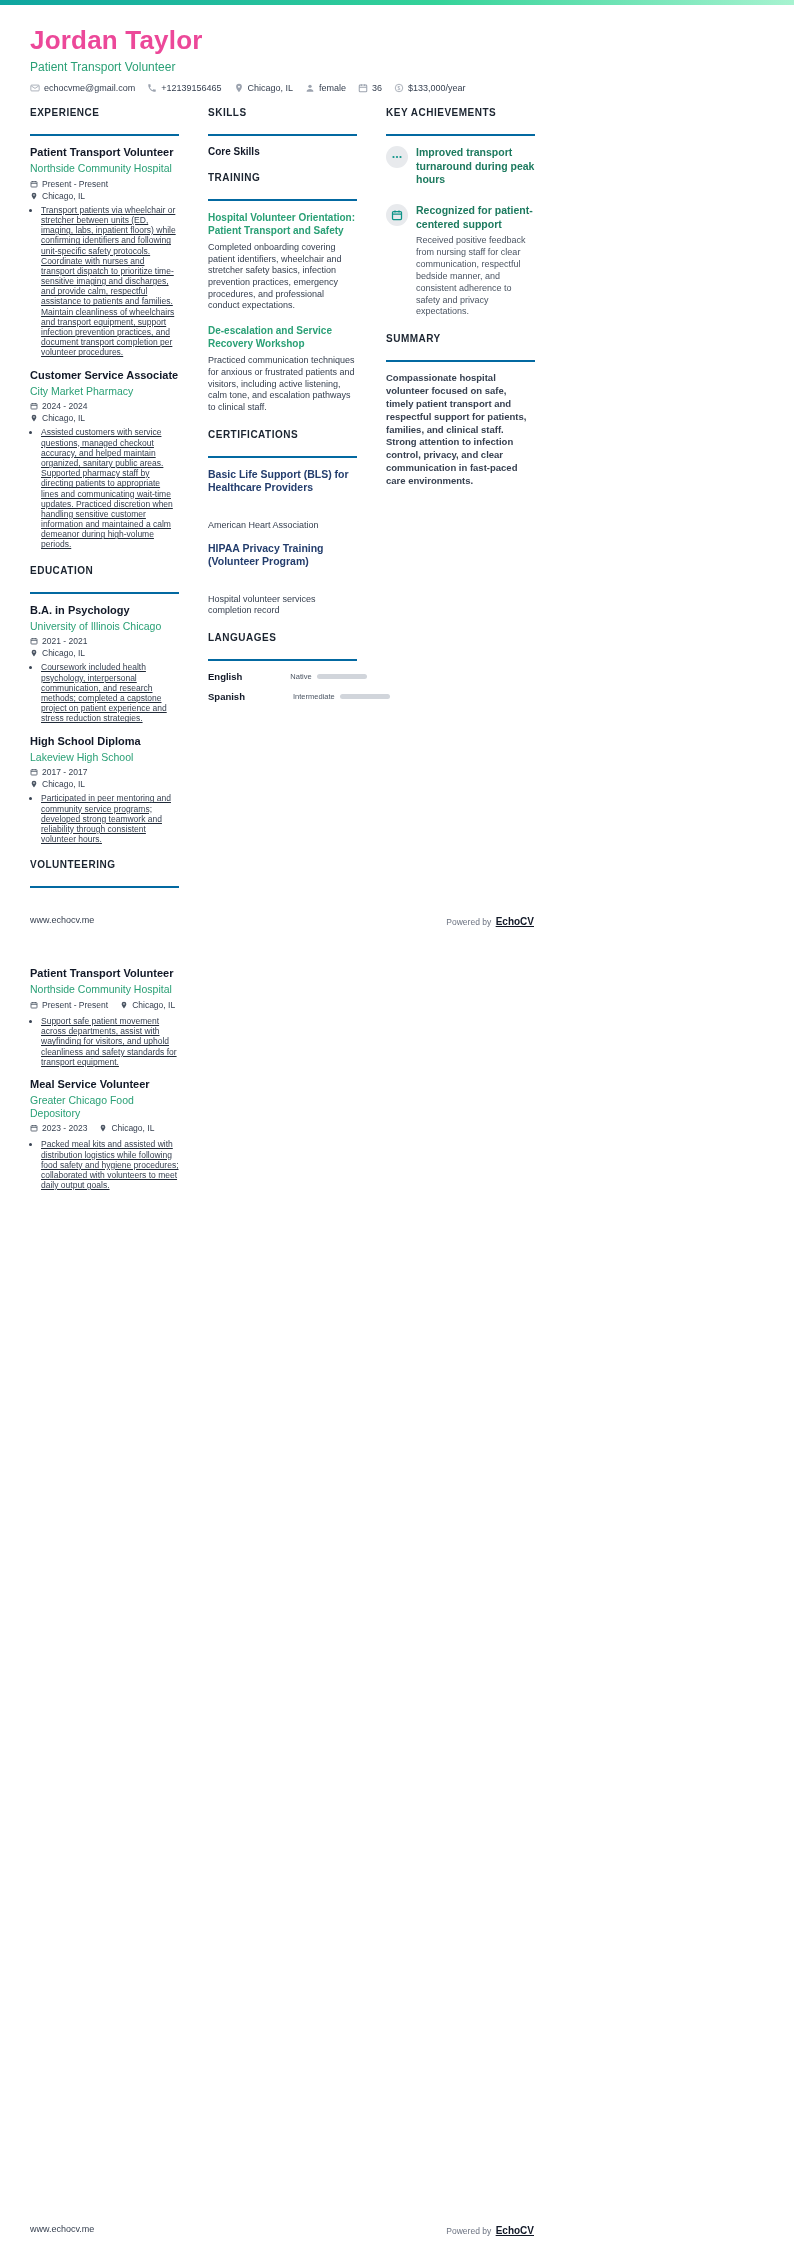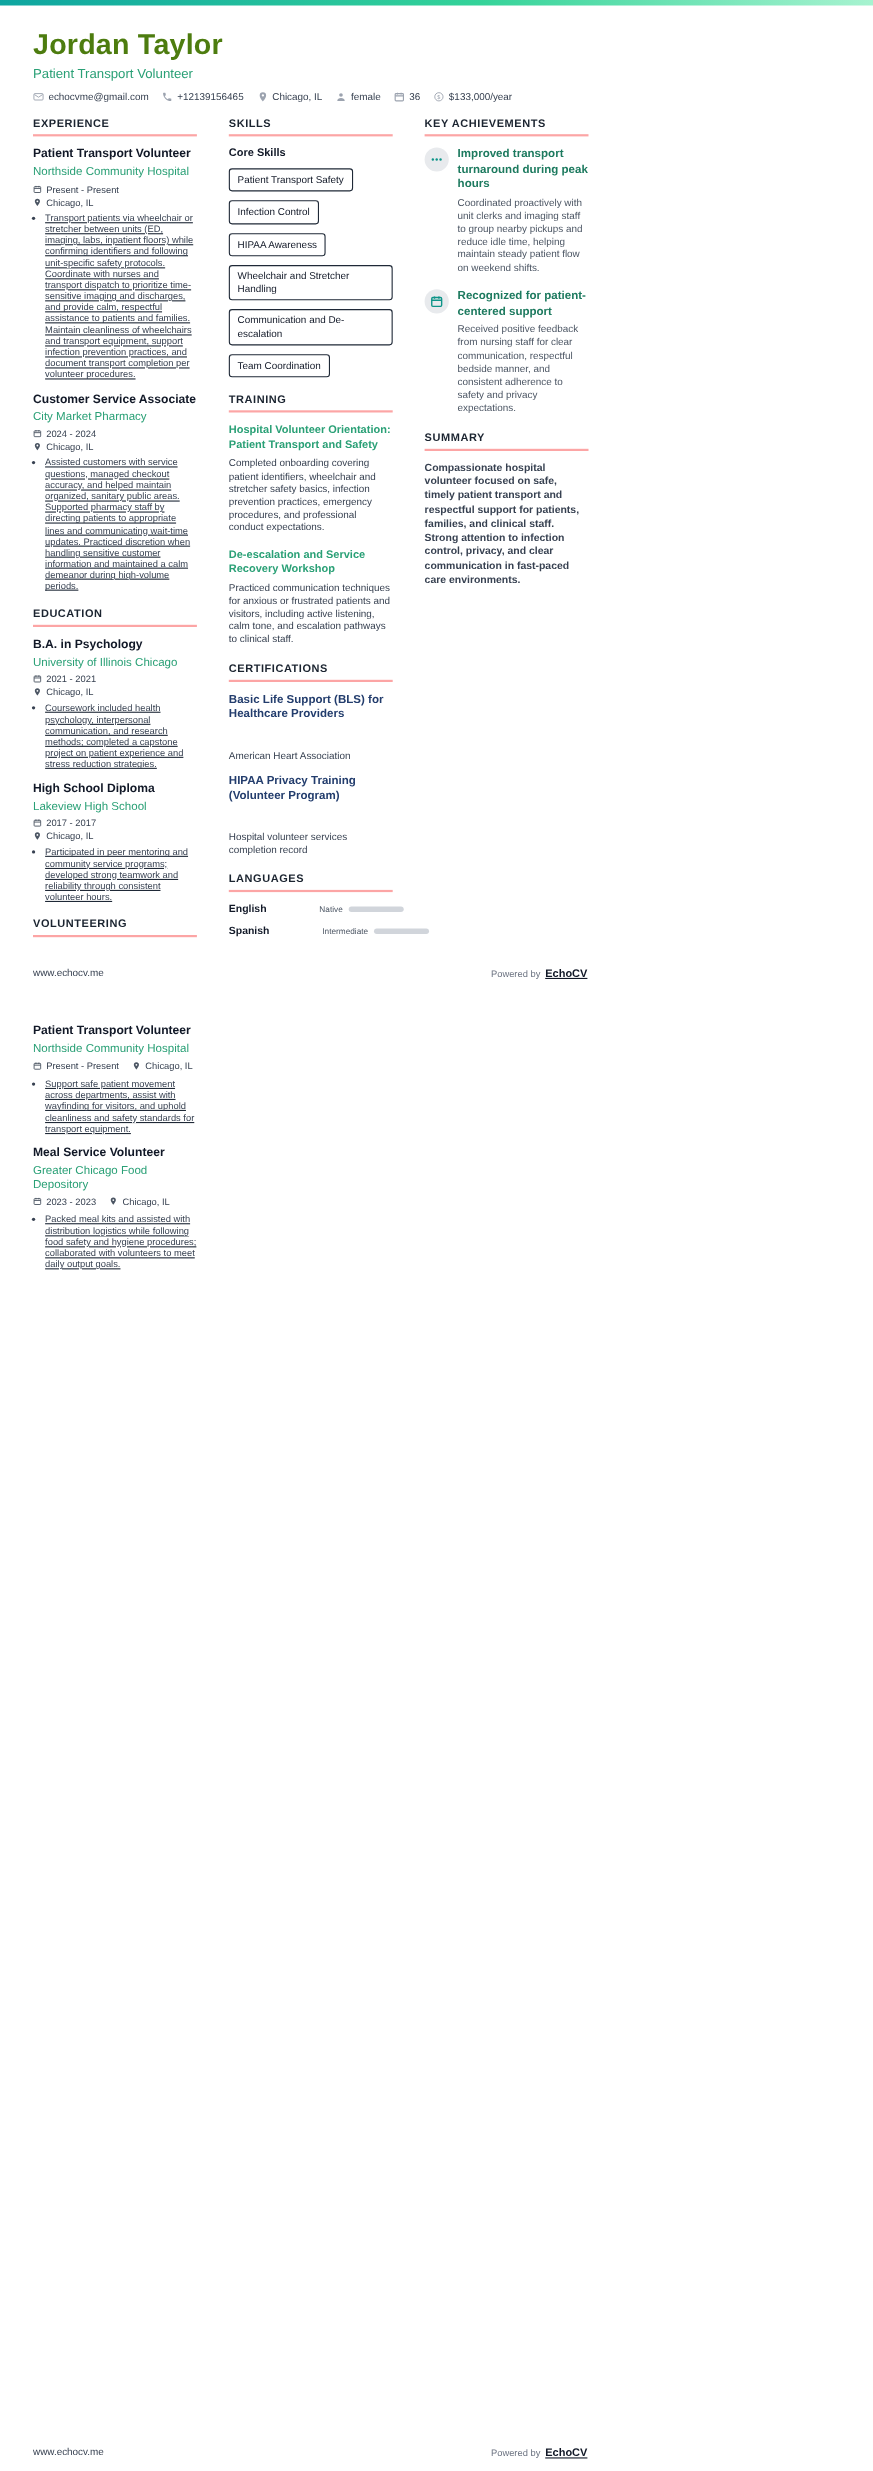--- a/index.html
+++ b/index.html
@@ -5,35 +5,35 @@
   * { margin:0; padding:0; box-sizing:border-box; }
   html,body { width:794px; }
   body {
     height:2246px; position:relative; background:#ffffff;
     font-family:"Liberation Sans", sans-serif; color:#1f2937;
   }
   .topbar { height:5px; width:794px; background:linear-gradient(90deg,#0ea5a0,#34d399 55%,#a7f3d0); }
   .content { width:534px; padding:20px 0 0 30px; }
 
   
-  .name { font-size:26px; font-weight:bold; color:#4d7c0f; letter-spacing:.2px; }
+  .name { font-size:26px; font-weight:bold; color:#ec4899; letter-spacing:.2px; }
   .subtitle { font-size:12px; color:#2aa076; margin-top:4px; }
   .contacts { display:flex; align-items:center; gap:12px; margin-top:9px; flex-wrap:nowrap; }
   .contact { display:flex; align-items:center; gap:4px; font-size:9px; color:#374151; white-space:nowrap; }
   .cicon { width:10px; height:10px; color:#9ca3af; display:inline-flex; }
   .cicon svg { width:10px; height:10px; }
 
   
   .columns { display:flex; gap:29px; margin-top:14px; align-items:flex-start; }
   .col { width:149px; flex:0 0 149px; }
 
   .section { margin-bottom:15px; }
   .section-h {
     font-size:10px; font-weight:bold; letter-spacing:.05em; color:#1b2430;
-    padding-bottom:4px; border-bottom:2px solid #fca5a5; margin-bottom:10px;
+    padding-bottom:16px; border-bottom:2px solid #0369a1; margin-bottom:10px;
   }
 
   .item { margin-bottom:11px; }
   .role { font-size:11px; font-weight:bold; color:#111827; margin-bottom:3px; line-height:1.2; }
   .company { font-size:10.5px; color:#2aa076; margin-bottom:4px; line-height:1.2; }
   .meta-row { display:flex; align-items:center; gap:12px; margin-bottom:2px; }
   .meta { display:flex; align-items:center; gap:4px; font-size:8.5px; color:#374151; margin-bottom:2px; }
   .micon { width:8px; height:8px; color:#4b5563; display:inline-flex; }
   .micon svg { width:8px; height:8px; }
   ul.bullets { margin:4px 0 0 11px;text-decoration:underline; }
@@ -261,28 +261,20 @@
       <div class="section">
         <div class="section-h">VOLUNTEERING</div>
       </div>
     </div>
 
     <div class="col">
 
       <div class="section">
         <div class="section-h">SKILLS</div>
         <div class="group-h">Core Skills</div>
-        <div class="tags">
-          <div class="tag">Patient Transport Safety</div>
-          <div class="tag">Infection Control</div>
-          <div class="tag">HIPAA Awareness</div>
-          <div class="tag">Wheelchair and Stretcher Handling</div>
-          <div class="tag">Communication and De-escalation</div>
-          <div class="tag">Team Coordination</div>
-        </div>
       </div>
 
       <div class="section">
         <div class="section-h">TRAINING</div>
         <div class="t-title">Hospital Volunteer Orientation: Patient Transport and Safety</div>
         <div class="t-desc">Completed onboarding covering patient identifiers, wheelchair and stretcher safety basics, infection prevention practices, emergency procedures, and professional conduct expectations.</div>
         <div class="t-title">De-escalation and Service Recovery Workshop</div>
         <div class="t-desc">Practiced communication techniques for anxious or frustrated patients and visitors, including active listening, calm tone, and escalation pathways to clinical staff.</div>
       </div>
 
@@ -321,21 +313,20 @@
         <div class="ach">
           <span class="ach-icon">
               <svg viewBox="0 0 24 24" fill="currentColor">
                 <circle cx="5" cy="12" r="2.2"></circle>
                 <circle cx="12" cy="12" r="2.2"></circle>
                 <circle cx="19" cy="12" r="2.2"></circle>
               </svg>
             </span>
           <div class="ach-body">
             <div class="ach-title">Improved transport turnaround during peak hours</div>
-            <div class="ach-desc">Coordinated proactively with unit clerks and imaging staff to group nearby pickups and reduce idle time, helping maintain steady patient flow on weekend shifts.</div>
           </div>
         </div>
 
         <div class="ach">
           <span class="ach-icon">
               <svg viewBox="0 0 24 24" fill="none" stroke="currentColor" stroke-width="2.5">
                 <rect x="3" y="5" width="18" height="16" rx="2"></rect>
                 <path d="M3 10h18M8 3v4M16 3v4"></path>
               </svg>
             </span>

